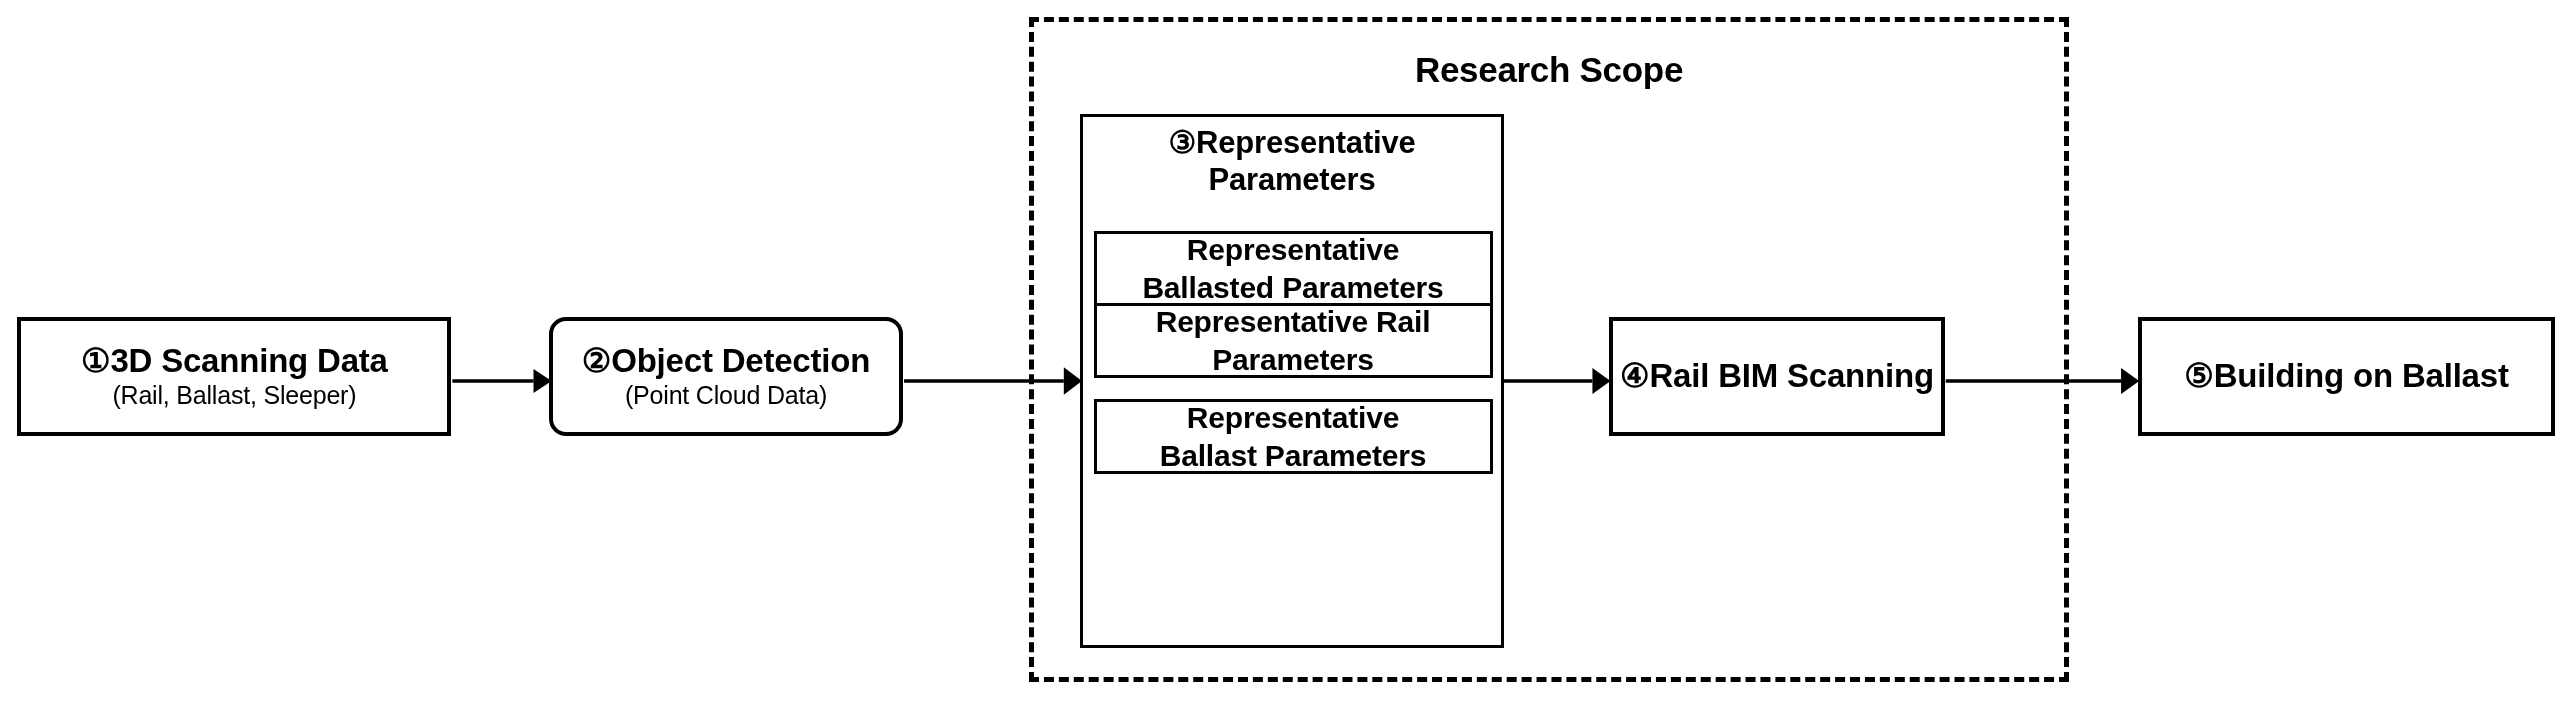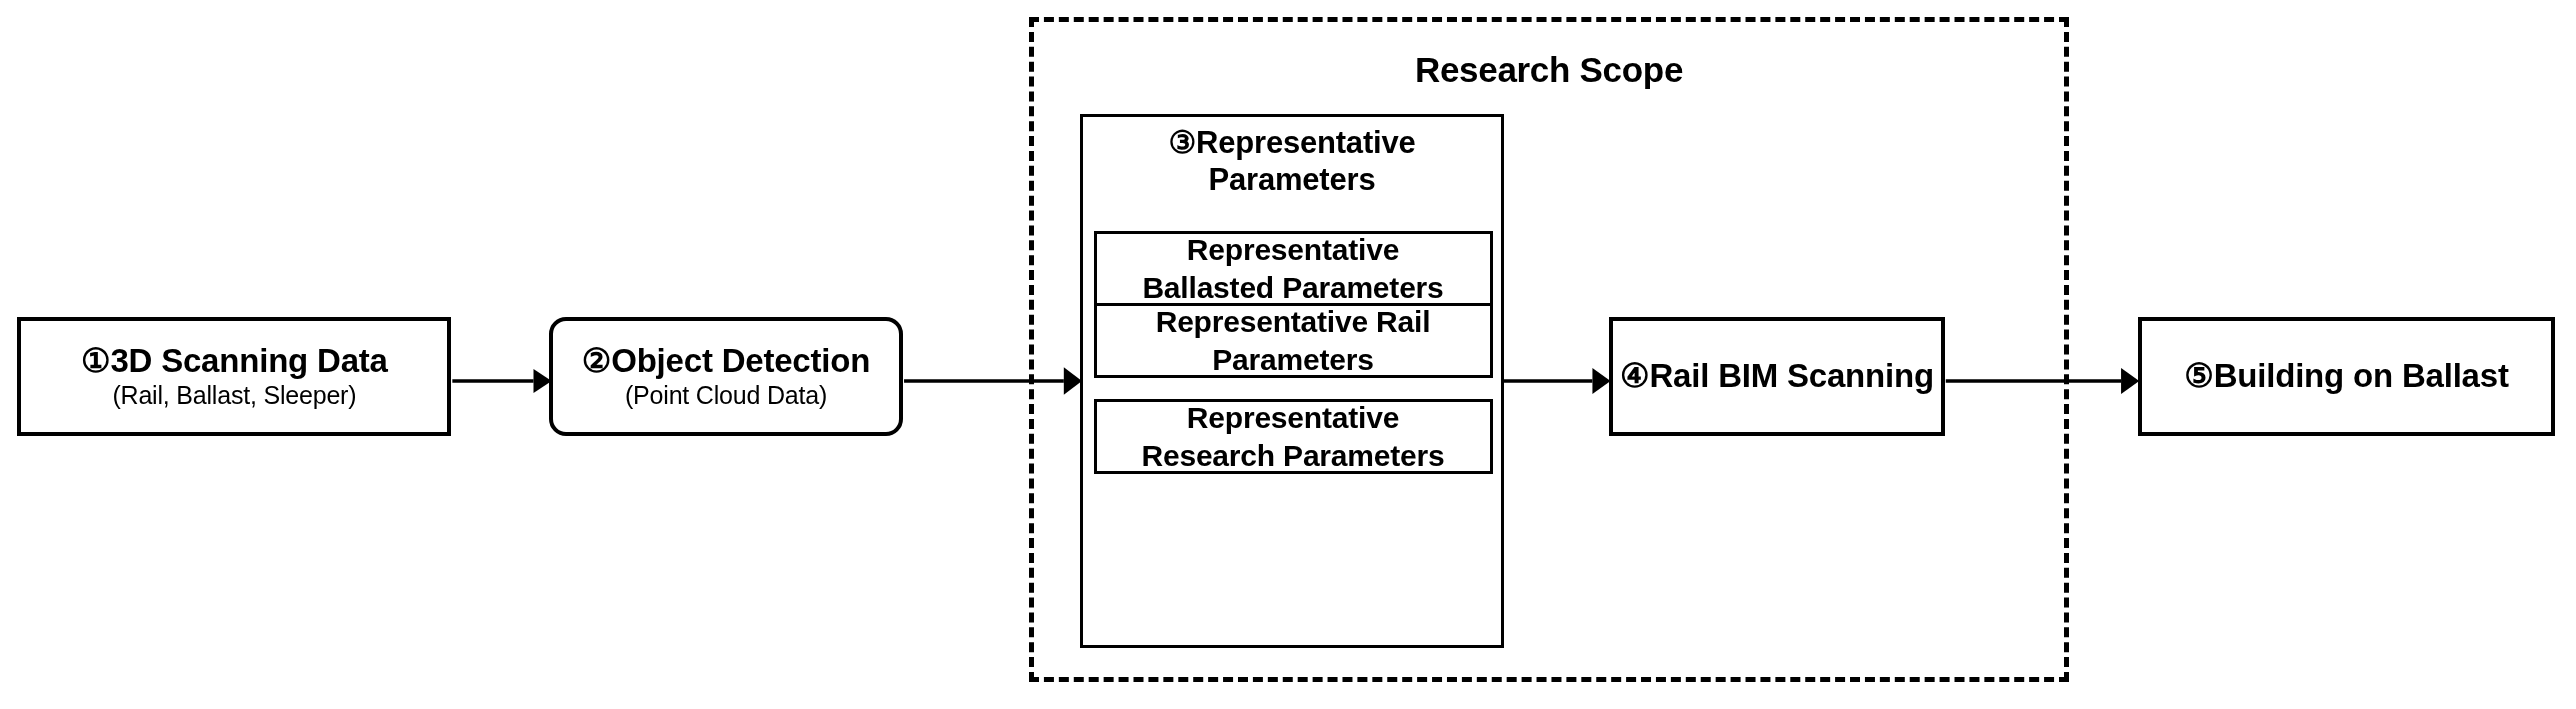--- a/index.html
+++ b/index.html
@@ -156,21 +156,21 @@
     <div class="param-box" style="left:10.5px; top:186px; width:399px; height:75px;">
       <div>
         <div>Representative Rail</div>
         <div>Parameters</div>
       </div>
     </div>
 
     <div class="param-box" style="left:10.5px; top:282px; width:399px; height:75px;">
       <div>
         <div>Representative</div>
-        <div>Research Parameters</div>
+        <div>Ballast Parameters</div>
       </div>
     </div>
   </div>
 
   <svg class="arrow" style="left:1503px; top:362px; width:108px; height:38px;" viewBox="0 0 124 44">
     <line x1="0" y1="22" x2="103" y2="22" stroke="#000" stroke-width="4"></line>
     <polygon points="103,7 124,22 103,37" fill="#000"></polygon>
   </svg>
 
   <div class="node" id="node4" style="left:1609px; top:317px; width:336px; height:119px;">

